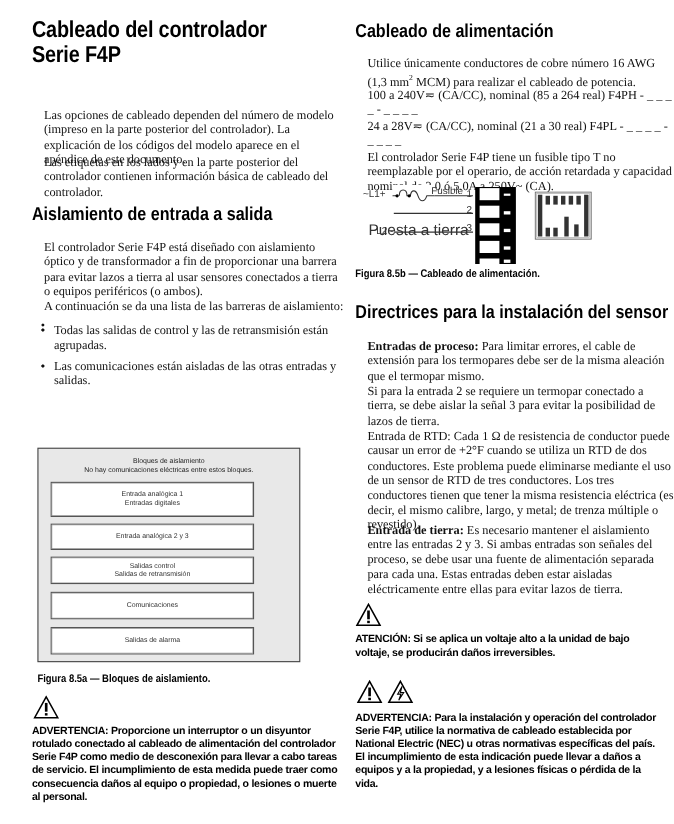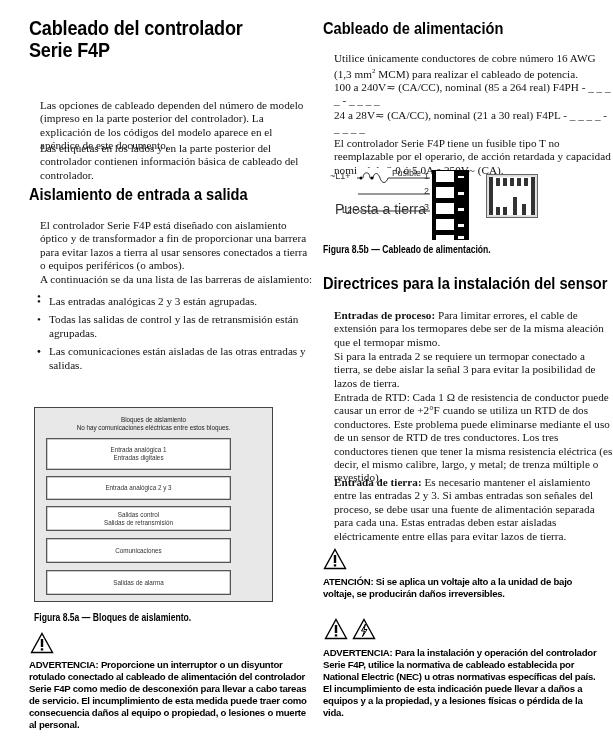--- a/index.html
+++ b/index.html
@@ -40,21 +40,21 @@
     <div class="h1">Serie F4P</div>
   </div>
   <p class="p" style="position:absolute; top:88px; width:272px;">Las opciones de cableado dependen del número de modelo (impreso en la parte posterior del controlador). La explicación de los códigos del modelo aparece en el apéndice de este documento.</p>
   <p class="p" style="position:absolute; top:131px; width:272px;">Las etiquetas en los lados y en la parte posterior del controlador contienen información básica de cableado del controlador.</p>
 
   <div class="h2" style="position:absolute; top:185px;">Aislamiento de entrada a salida</div>
   <p class="p" style="position:absolute; top:208px; width:275px;">El controlador Serie F4P está diseñado con aislamiento óptico y de transformador a fin de proporcionar una barrera para evitar lazos a tierra al usar sensores conectados a tierra o equipos periféricos (o ambos).</p>
   <p class="p" style="position:absolute; top:262px; width:275px;">A continuación se da una lista de las barreras de aislamiento:</p>
   <ul class="bullets" style="position:absolute; top:290px; width:270px;">
     <li><span class="dot">•</span></li>
-    <li><span class="dot">•</span><span>Las entradas analógicas 2 y 3 están agrupadas.</span></li>
+    <li><span class="dot">•</span></li>
     <li><span class="dot">•</span><span>Todas las salidas de control y las de retransmisión están agrupadas.</span></li>
     <li><span class="dot">•</span></li>
     <li><span class="dot">•</span><span> Las comunicaciones están aisladas de las otras entradas y salidas.</span></li>
   </ul>
 </div>
 
 <div class="iso-box">
   <div class="iso-title">
     <div>Bloques de aislamiento</div>
     <div>No hay comunicaciones eléctricas entre estos bloques.</div>

